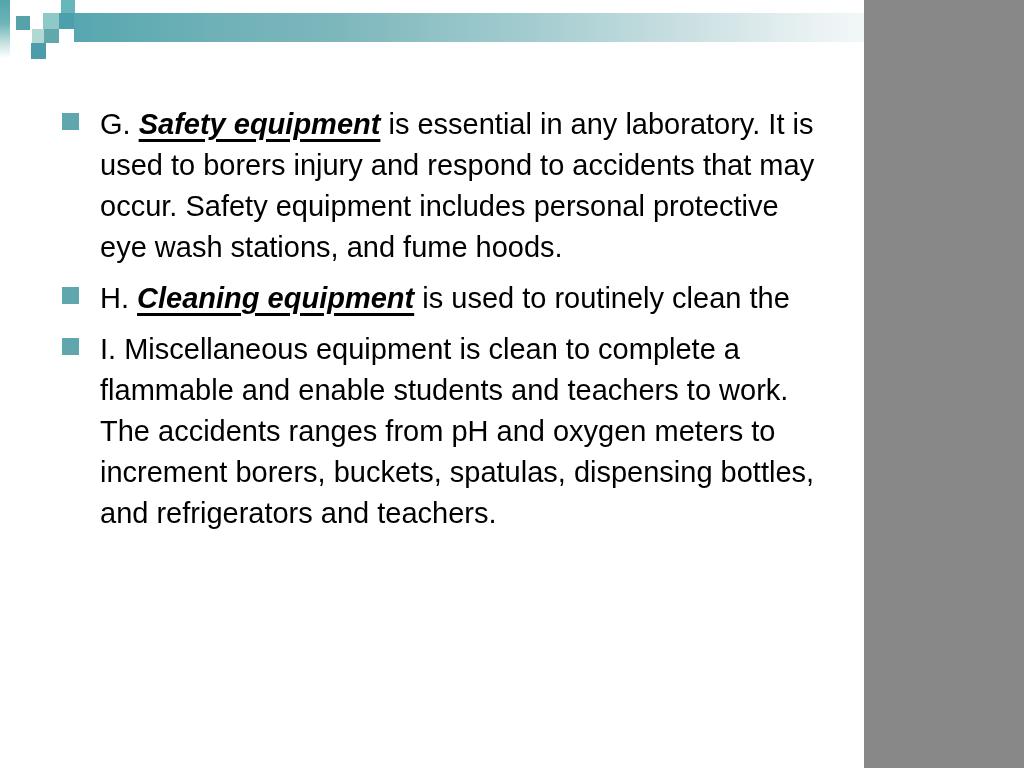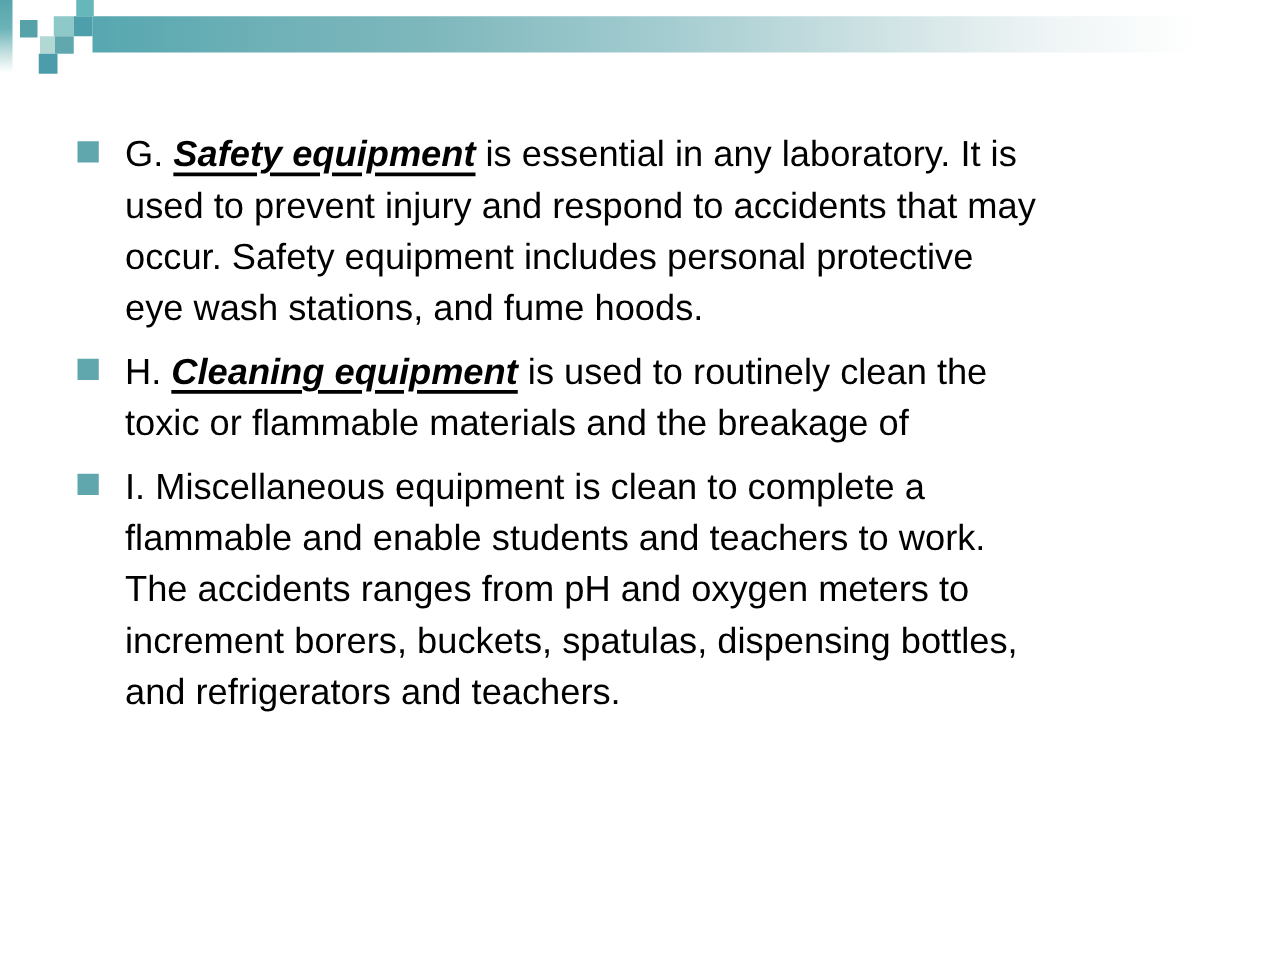--- a/index.html
+++ b/index.html
@@ -1,18 +1,18 @@
 <!DOCTYPE html>
 <html><head>
 <meta charset="utf-8">
 <style>
   html, body { margin: 0; padding: 0; background: #888; }
   .slide {
     position: relative;
-    width: 1024px;
+    width: 864px;
     height: 768px;
     background: #ffffff;
     overflow: hidden;
     font-family: "Liberation Sans", sans-serif;
   }
 
   
   .header-bar {
     position: absolute;
     left: 74px; top: 13px;
@@ -78,30 +78,29 @@
     <div class="sq sq-e"></div>
     <div class="sq sq-f"></div>
     <div class="sq sq-g"></div>
   </div>
 
   <div class="bullets" id="bullet-list">
       <div class="bullet-item">
         <div class="bullet-marker" style="background: rgb(95, 167, 172);"></div>
         <div class="bullet-text">
           <div class="text-line"><span>G. </span><span class="em">Safety equipment</span><span> is essential in any laboratory. It is</span></div>
-          <div class="text-line"><span>used to prevent injury and respond to accidents that may</span></div>
+          <div class="text-line"><span>used to borers injury and respond to accidents that may</span></div>
           <div class="text-line"><span>occur. Safety equipment includes personal protective</span></div>
           <div class="text-line"><span>eye wash stations, and fume hoods.</span></div>
         </div>
       </div>
       <div class="bullet-item">
         <div class="bullet-marker" style="background: rgb(95, 167, 172);"></div>
         <div class="bullet-text">
           <div class="text-line"><span>H. </span><span class="em">Cleaning equipment</span><span> is used to routinely clean the</span></div>
-          <div class="text-line"><span>toxic or flammable materials and the breakage of</span></div>
         </div>
       </div>
       <div class="bullet-item">
         <div class="bullet-marker" style="background: rgb(95, 167, 172);"></div>
         <div class="bullet-text">
           <div class="text-line"><span>I. Miscellaneous equipment is clean to complete a</span></div>
           <div class="text-line"><span>flammable and enable students and teachers to work.</span></div>
           <div class="text-line"><span>The accidents ranges from pH and oxygen meters to</span></div>
           <div class="text-line"><span>increment borers, buckets, spatulas, dispensing bottles,</span></div>
           <div class="text-line"><span>and refrigerators and teachers.</span></div>

